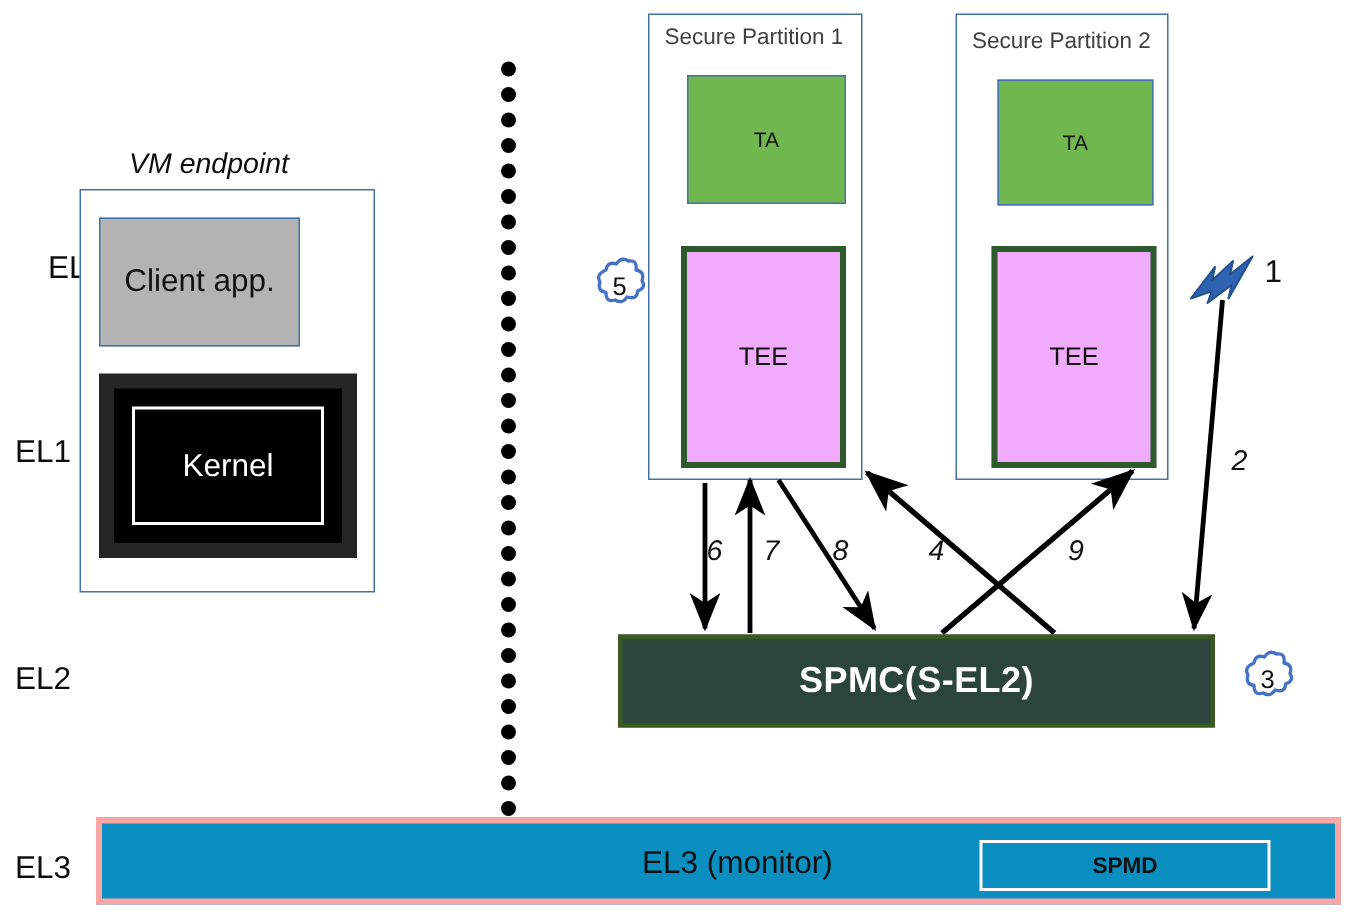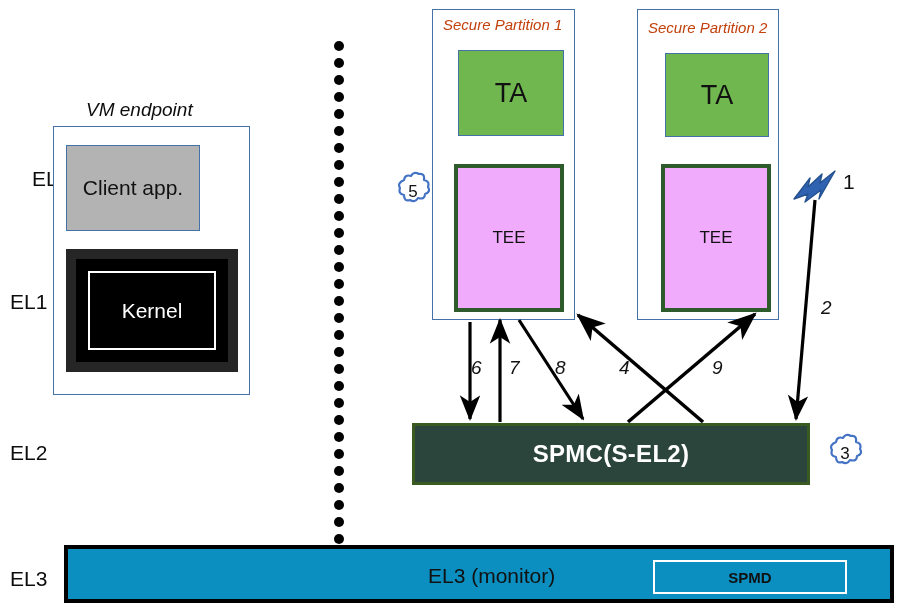--- a/index.html
+++ b/index.html
@@ -77,32 +77,31 @@
   }
 
   
   .partition {
     border: 1px solid #4472a8;
     background: #ffffff;
     box-sizing: border-box;
   }
   .partition-title {
     font-size: 15px;
-    font-style: italic;
-    color: #c2410c;
+    color: #404040;
     white-space: nowrap;
   }
   .ta-box {
     background: #71b74f;
     border: 1px solid #4472a8;
     box-sizing: border-box;
     display: flex;
     align-items: center;
     justify-content: center;
-    font-size: 27px;
+    font-size: 14px;
     color: #111111;
   }
   .tee-box {
     background: #f0abfc;
     border: 4px solid #2e5b2b;
     box-sizing: border-box;
     display: flex;
     align-items: center;
     justify-content: center;
     font-size: 17px;
@@ -119,21 +118,21 @@
     justify-content: center;
     font-size: 24px;
     font-weight: bold;
     color: #ffffff;
     letter-spacing: 0.3px;
   }
 
   
   .el3-bar {
     background: #0b8fc0;
-    border: 4px solid #000000;
+    border: 4px solid #fca5a5;
     box-sizing: border-box;
     position: relative;
   }
   .el3-text {
     position: absolute;
     font-size: 21px;
     color: #111111;
     white-space: nowrap;
   }
   .spmd-box {

